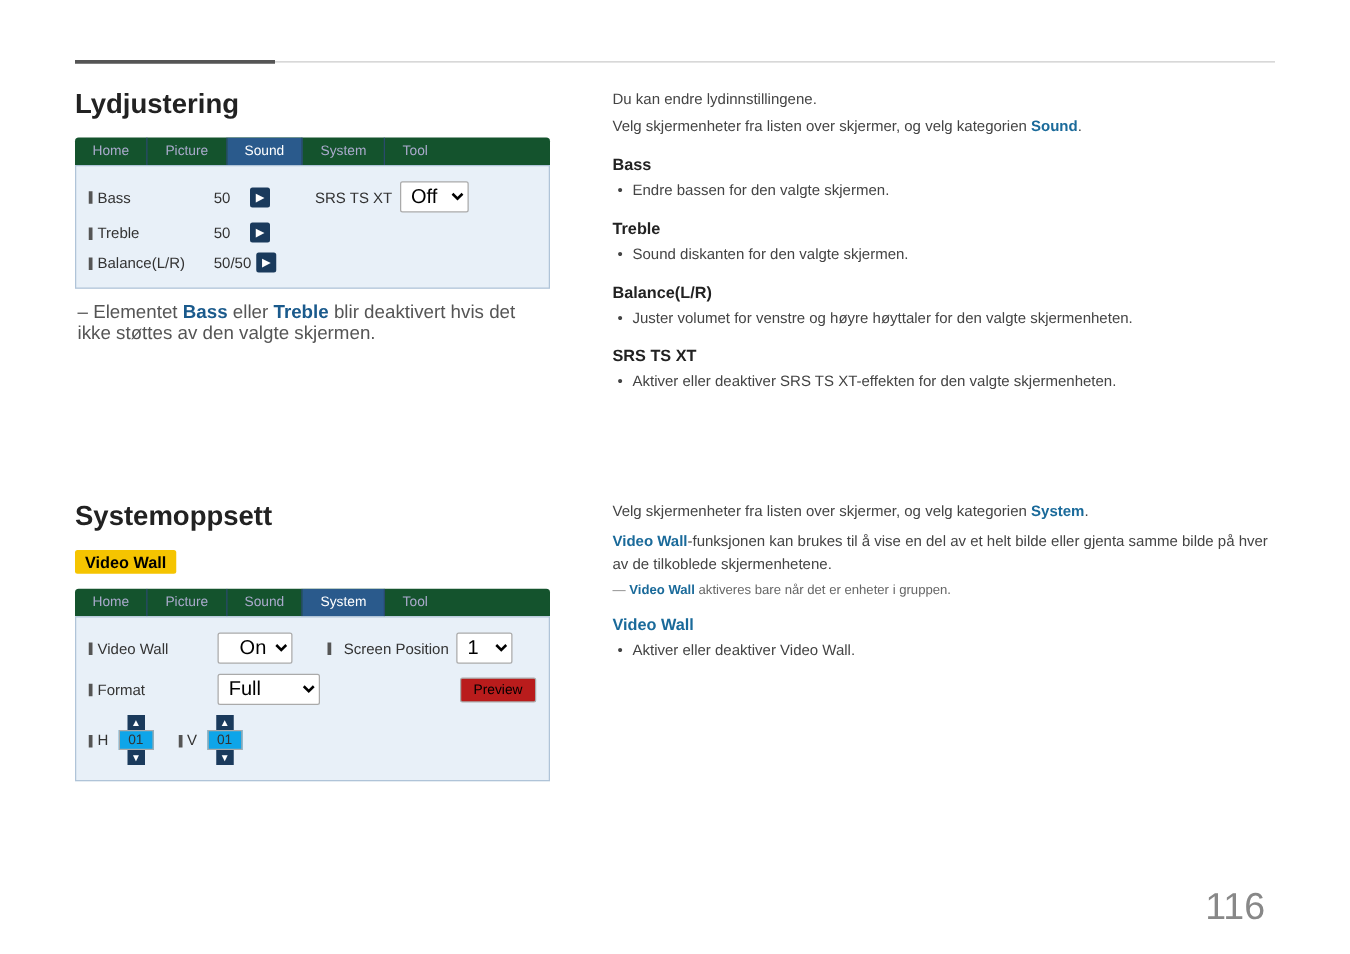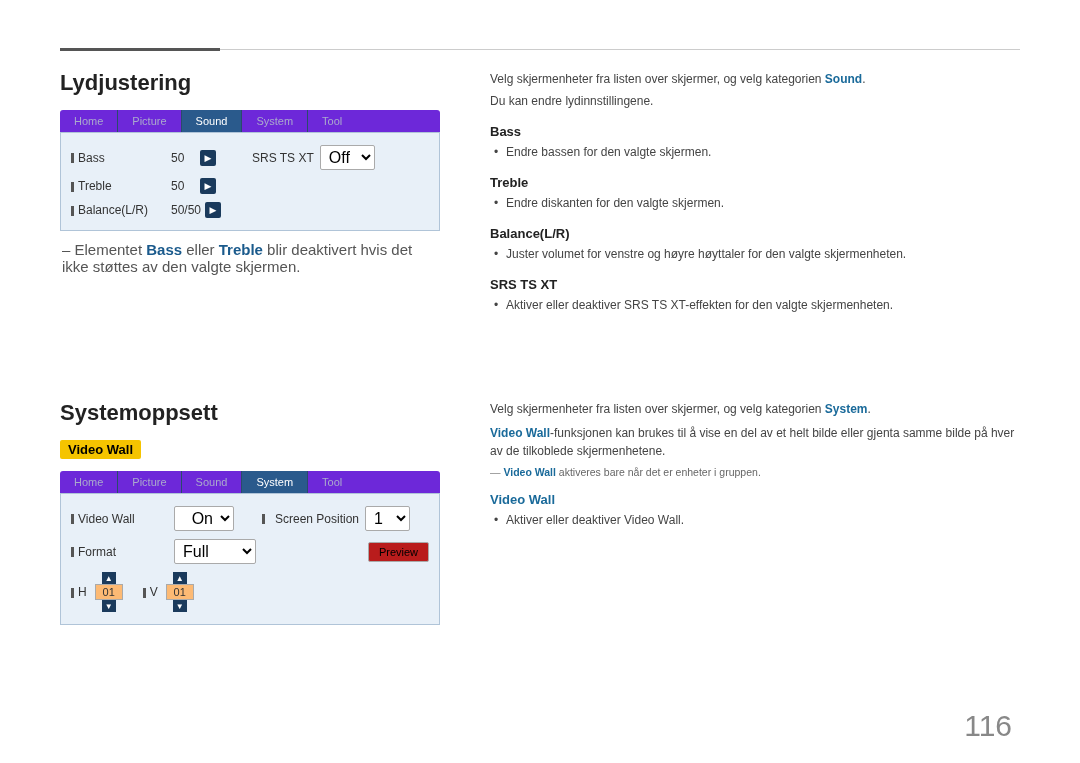--- a/index.html
+++ b/index.html
@@ -50,21 +50,21 @@
     .section-title {
       font-size: 22px;
       font-weight: bold;
       color: #222;
       margin-bottom: 14px;
     }
 
     
     .nav-tabs {
       display: flex;
-      background: #6d28d9;
+      background: #14532d;
       border-radius: 3px 3px 0 0;
       overflow: hidden;
     }
     .nav-tab {
       padding: 5px 14px;
       font-size: 11px;
       color: #aac;
       cursor: pointer;
       border-right: 1px solid #2a4a6c;
     }
@@ -245,21 +245,21 @@
       width: 14px;
       height: 12px;
       font-size: 8px;
       cursor: pointer;
       display: flex;
       align-items: center;
       justify-content: center;
     }
     .spin-value {
       border: 1px solid #aaa;
-      background: #fdba74;
+      background: #0ea5e9;
       padding: 1px 4px;
       font-size: 11px;
       min-width: 28px;
       text-align: center;
     }
 
     .preview-btn {
       background: #b91c1c;
       border: 1px solid #aaa;
       padding: 3px 10px;
@@ -337,30 +337,30 @@
       </div>
     </div>
   </div>
 
   <div class="note-text">
     – Elementet <span class="highlight-bass">Bass</span> eller <span class="highlight-treble">Treble</span> blir deaktivert hvis det ikke støttes av den valgte skjermen.
   </div>
 </div>
 
 <div class="right-column">
+  <p class="desc-text">Du kan endre lydinnstillingene.</p>
   <p class="desc-text">
     Velg skjermenheter fra listen over skjermer, og velg kategorien <span class="link">Sound</span>.
   </p>
-  <p class="desc-text">Du kan endre lydinnstillingene.</p>
 
   <div class="subsection-title">Bass</div>
   <div class="bullet-item">Endre bassen for den valgte skjermen.</div>
 
   <div class="subsection-title">Treble</div>
-  <div class="bullet-item">Endre diskanten for den valgte skjermen.</div>
+  <div class="bullet-item">Sound diskanten for den valgte skjermen.</div>
 
   <div class="subsection-title">Balance(L/R)</div>
   <div class="bullet-item">Juster volumet for venstre og høyre høyttaler for den valgte skjermenheten.</div>
 
   <div class="srs-title">SRS TS XT</div>
   <div class="bullet-item">
     Aktiver eller deaktiver <span class="link">SRS TS XT</span>-effekten for den valgte skjermenheten.
   </div>
 </div>
 

